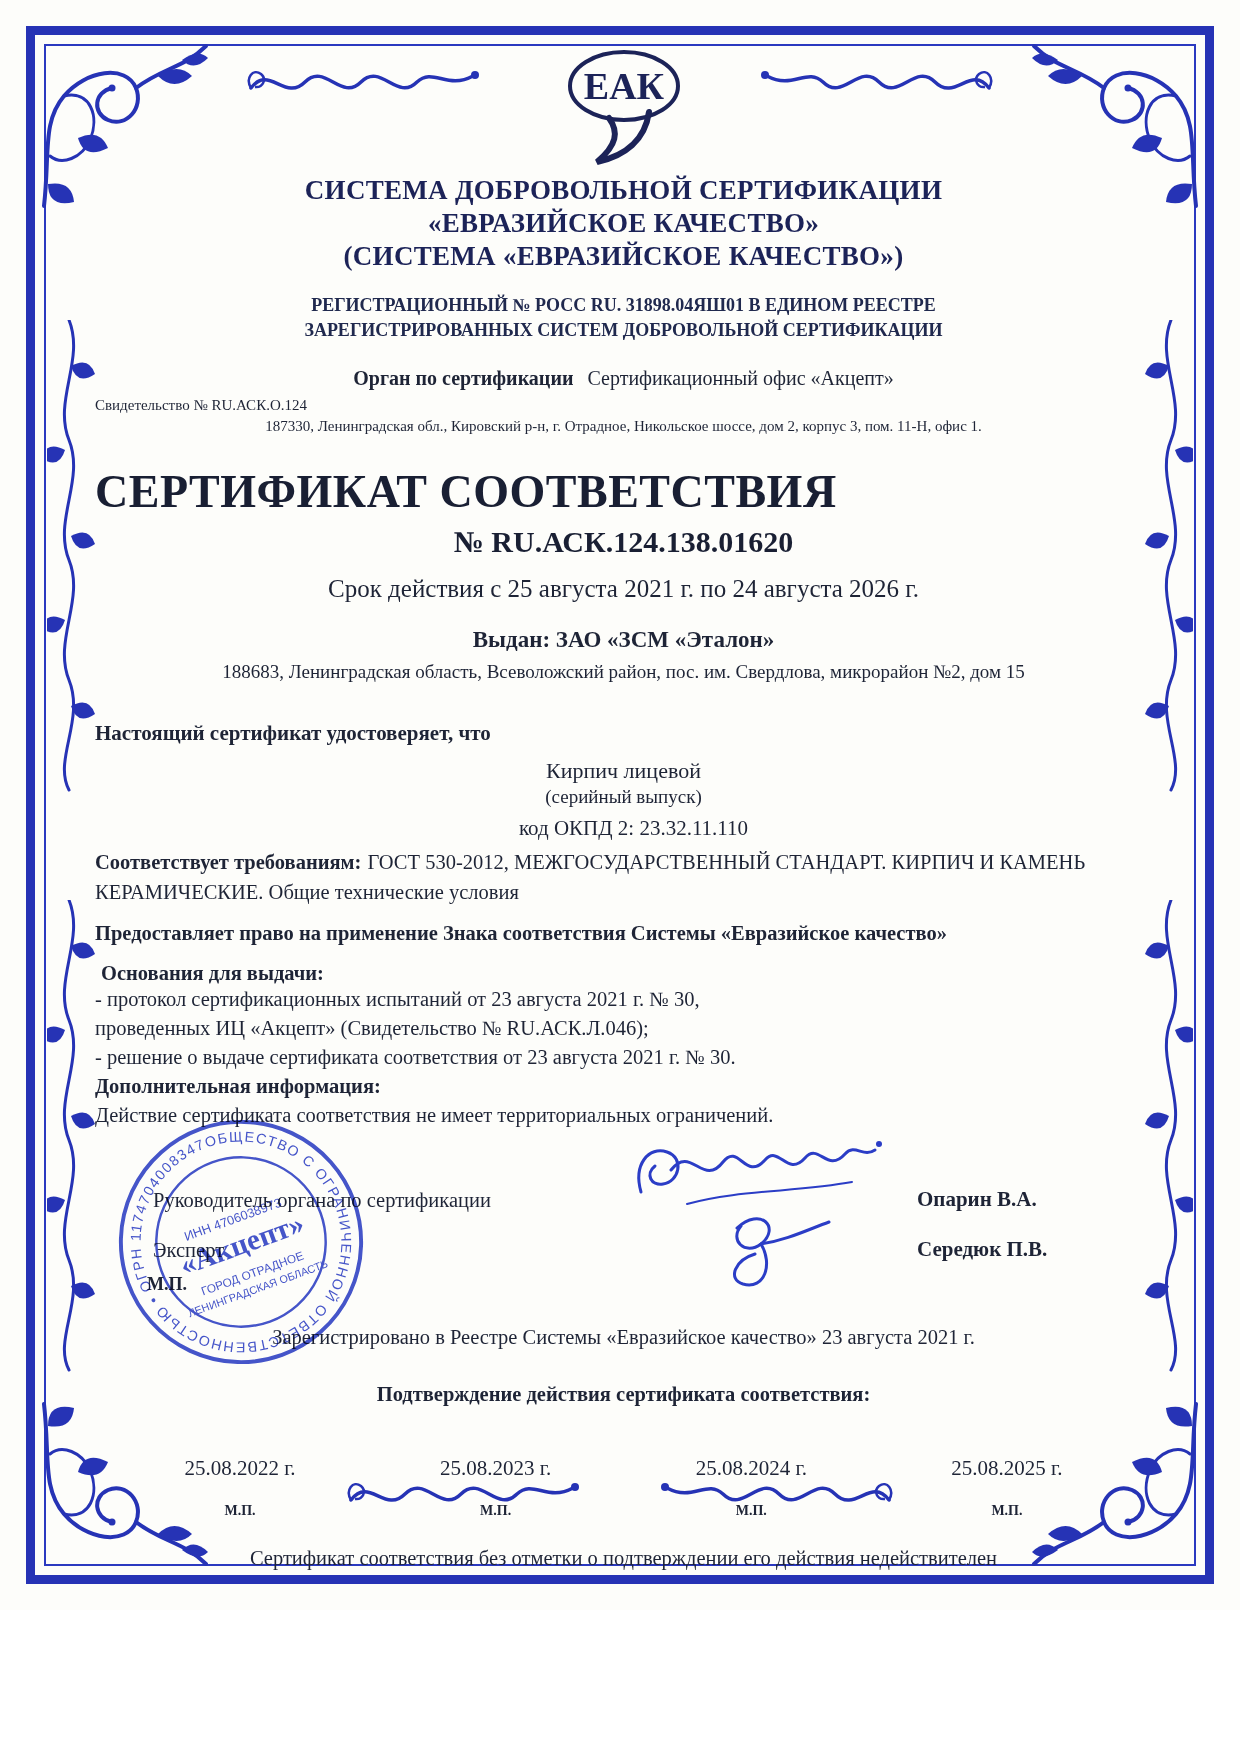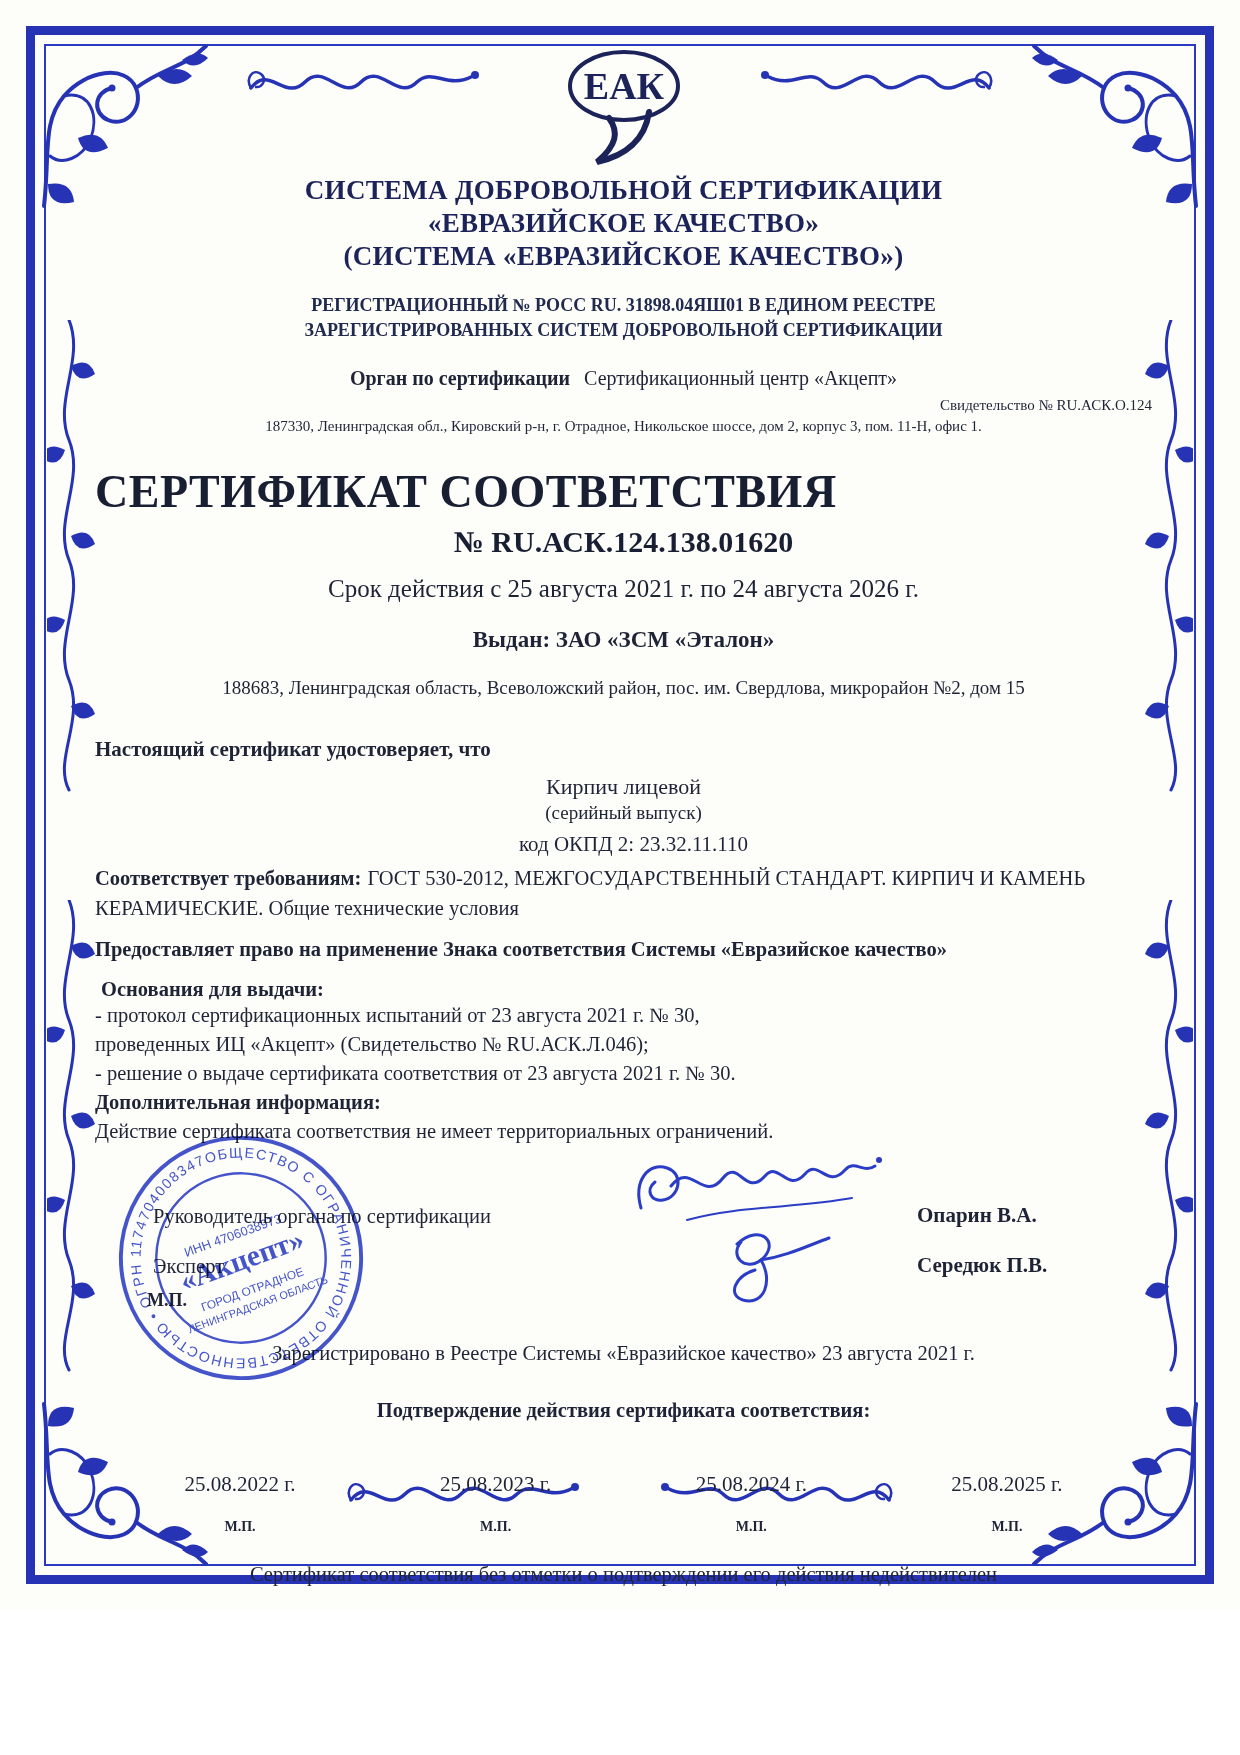--- a/index.html
+++ b/index.html
@@ -31,29 +31,29 @@
 
   .logo-wrap { text-align:center; }
   .logo-svg { width:150px; height:122px; }
 
   .h1 { margin-top:2px; font-size:27px; font-weight:bold; line-height:33px;
         color:#1c2358; text-align:center; letter-spacing:0.3px; }
   .reg { margin-top:20px; font-size:18px; font-weight:bold; line-height:25px;
          text-align:center; color:#20294e; }
   .organ { margin-top:24px; font-size:20px; text-align:center; }
   .organ .lbl { font-weight:bold; margin-right:14px; }
-  .evidence { margin-top:7px; font-size:15px; text-align:right; }
+  .evidence { margin-top:7px; font-size:15px; text-align:left; }
   .org-addr { margin-top:4px; font-size:15px; text-align:center; }
 
   .title { margin-top:32px; font-size:46px; font-weight:bold; text-align:left;
            letter-spacing:0.5px; color:#191f33; line-height:50px; }
   .number { margin-top:8px; font-size:30px; font-weight:bold; text-align:center; color:#191f33; }
   .validity { margin-top:16px; font-size:25px; text-align:center; }
   .issued { margin-top:24px; font-size:23px; font-weight:bold; text-align:center; }
-  .issued-addr { margin-top:24px; font-size:19px; text-align:center; }
+  .issued-addr { margin-top:8px; font-size:19px; text-align:center; }
 
   .certifies { margin-top:38px; font-size:21px; font-weight:bold; }
   .product { margin-top:12px; font-size:22px; text-align:center; }
   .product-type { margin-top:2px; font-size:19px; text-align:center; }
   .okpd { margin-top:8px; font-size:21px; text-align:center; margin-right:-20px; }
 
   .para { margin-top:6px; font-size:20.5px; line-height:30px; }
   .para .lbl { font-weight:bold; margin-right:6px; }
   .rights { margin-top:12px; font-size:20.5px; font-weight:bold; line-height:29px; }
   .grounds-label { margin-top:14px; font-size:20.5px; font-weight:bold; padding-left:6px; }
@@ -177,21 +177,21 @@
       <div>«ЕВРАЗИЙСКОЕ КАЧЕСТВО»</div>
       <div>(СИСТЕМА «ЕВРАЗИЙСКОЕ КАЧЕСТВО»)</div>
     </div>
 
     <div class="reg">
       <div>РЕГИСТРАЦИОННЫЙ № РОСС RU. 31898.04ЯШ01 В ЕДИНОМ РЕЕСТРЕ</div>
       <div>ЗАРЕГИСТРИРОВАННЫХ СИСТЕМ ДОБРОВОЛЬНОЙ СЕРТИФИКАЦИИ</div>
     </div>
 
     <div class="organ">
-      <span class="lbl">Орган по сертификации</span><span>Сертификационный центр «Акцепт»</span>
+      <span class="lbl">Орган по сертификации</span><span>Сертификационный офис «Акцепт»</span>
     </div>
     <div class="evidence">Свидетельство № RU.АСК.О.124</div>
     <div class="org-addr">187330, Ленинградская обл., Кировский р-н, г. Отрадное, Никольское шоссе, дом 2, корпус 3, пом. 11-Н, офис 1.</div>
 
     <div class="title">СЕРТИФИКАТ СООТВЕТСТВИЯ</div>
     <div class="number">№ RU.АСК.124.138.01620</div>
     <div class="validity">Срок действия с 25 августа 2021 г. по 24 августа 2026 г.</div>
 
     <div class="issued">Выдан: ЗАО «ЗСМ «Эталон»</div>
     <div class="issued-addr">188683, Ленинградская область, Всеволожский район, пос. им. Свердлова, микрорайон №2, дом 15</div>

